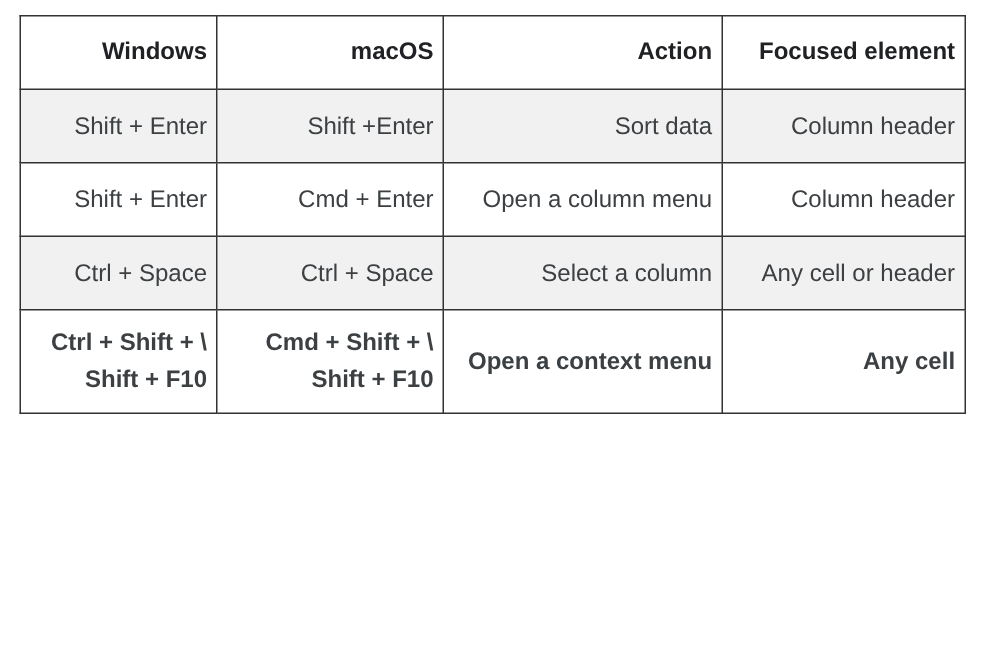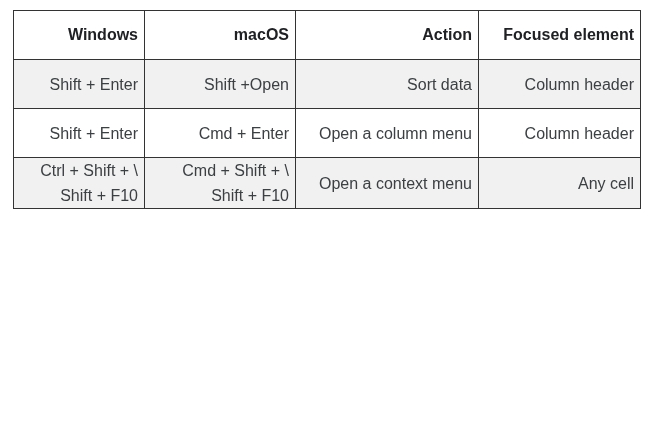--- a/index.html
+++ b/index.html
@@ -49,21 +49,21 @@
     padding-left: 18px;
   }
   table.shortcuts td {
     font-size: 16px;
     line-height: 25px;
     color: var(--body-text);
     background: var(--page-bg);
   }
   table.shortcuts tbody tr { height: 49px; }
   table.shortcuts tbody tr:nth-child(odd) td { background: var(--stripe-bg); }
-  table.shortcuts tbody tr.tall { height: 51px; }
+  table.shortcuts tbody tr.tall { height: 69px; font-weight: bold; }
 </style>
 </head>
 <body>
 
 <div class="page">
   <table class="shortcuts">
     <colgroup>
       <col class="col-windows">
       <col class="col-macos">
       <col class="col-action">
@@ -73,29 +73,35 @@
       <tr>
         <th>Windows</th>
         <th>macOS</th>
         <th>Action</th>
         <th>Focused element</th>
       </tr>
     </thead>
     <tbody>
       <tr>
         <td>Shift + Enter</td>
-        <td>Shift +Open</td>
+        <td>Shift +Enter</td>
         <td>Sort data</td>
         <td>Column header</td>
       </tr>
       <tr>
         <td>Shift + Enter</td>
         <td>Cmd + Enter</td>
         <td>Open a column menu</td>
         <td>Column header</td>
+      </tr>
+      <tr>
+        <td>Ctrl + Space</td>
+        <td>Ctrl + Space</td>
+        <td>Select a column</td>
+        <td>Any cell or header</td>
       </tr>
       <tr class="tall">
         <td>Ctrl + Shift + \
 Shift + F10</td>
         <td>Cmd + Shift + \
 Shift + F10</td>
         <td>Open a context menu</td>
         <td>Any cell</td>
       </tr>
     </tbody>

